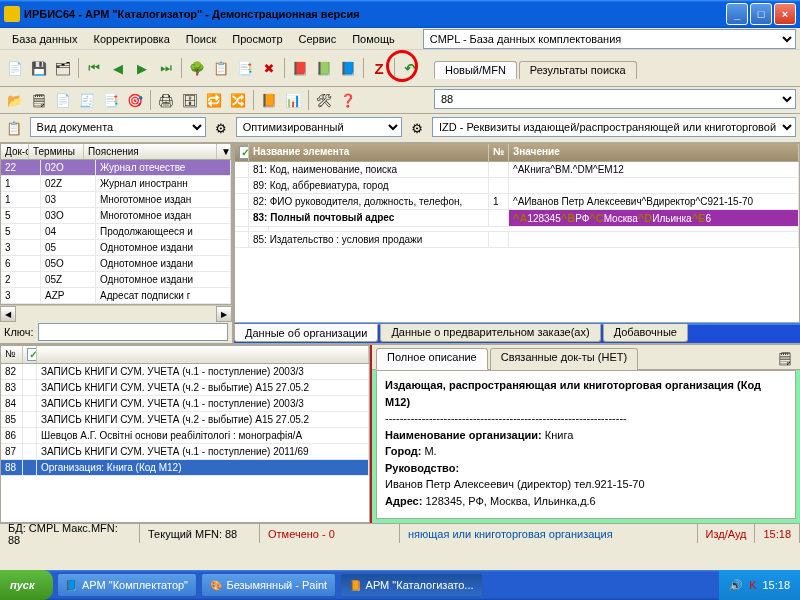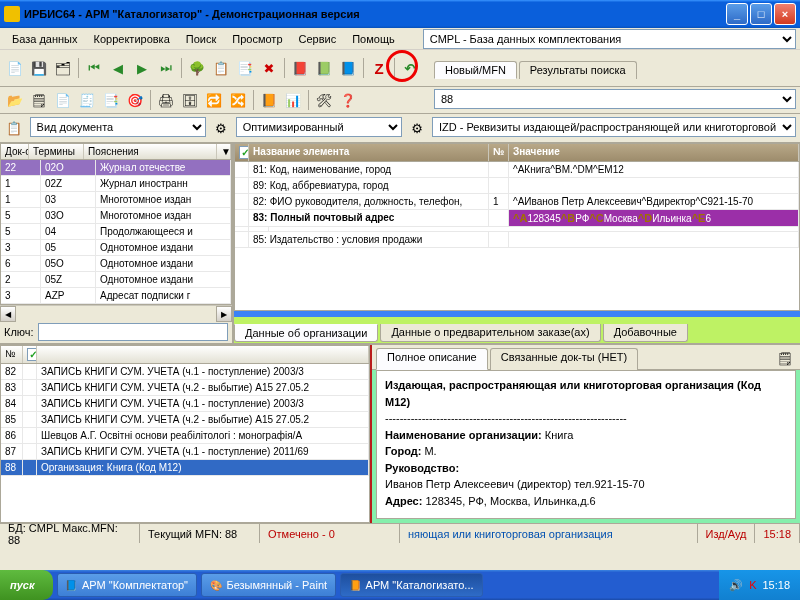--- a/index.html
+++ b/index.html
@@ -16,21 +16,21 @@
 .dbsel{flex:1;margin-left:20px}
 select,input[type=text]{background:#fff;border:1px solid #7f9db9;padding:1px 2px;font-size:11px;height:18px}
 select{height:20px}
 .toolbar{background:#ece9d8;padding:2px 4px;border-bottom:1px solid #aca899;display:flex;align-items:center;gap:2px;flex-wrap:wrap}
 .tbtn{width:22px;height:22px;border:1px solid transparent;display:flex;align-items:center;justify-content:center;font-size:13px}
 .sep{width:1px;height:20px;background:#aca899;margin:0 2px}
 .ring{position:absolute;width:32px;height:32px;border:3px solid #e00;border-radius:50%;pointer-events:none;z-index:100}
 .tabs{display:flex;border-bottom:1px solid #aca899;background:#ece9d8;padding-top:2px}
 .tab{padding:2px 10px;border:1px solid #aca899;border-bottom:none;background:#ece9d8;margin-right:2px;border-radius:3px 3px 0 0;position:relative;top:1px}
 .tab.active{background:#fcfcfe;border-bottom:1px solid #fcfcfe}
-.tabsb{display:flex;background:#bef264;padding-top:8px;border-top:6px solid #3b82f6}
+.tabsb{display:flex;background:#1d4ed8;padding-top:0;border-top:2px solid #3b82f6}
 .tabsb .tab{border-top:none;border-bottom:1px solid #aca899;border-radius:0 0 3px 3px;top:-1px}
 .tabsb .tab.active{background:#fcfcfe;border-top:1px solid #fcfcfe}
 .row{display:flex;align-items:center;gap:4px;padding:2px 4px}
 .grid{background:#fff;border:1px solid #aca899;overflow:hidden}
 .ghdr{display:flex;background:linear-gradient(#fff,#e3e1d4);border-bottom:1px solid #aca899}
 .ghdr>div{border-right:1px solid #cac7ba;padding:2px 4px;font-size:10px;overflow:hidden;white-space:nowrap}
 .grow{display:flex;border-bottom:1px solid #e8e8e8}
 .grow>div{border-right:1px solid #e8e8e8;padding:2px 4px;overflow:hidden;white-space:nowrap;font-size:10px}
 .grow.sel{background:#9370c0;color:#fff}
 .grow.selb{background:#316ac5;color:#fff}
@@ -219,21 +219,21 @@
     <div class="grid" style="flex:1">
       <div class="ghdr" style="background:linear-gradient(#b8a888,#9d8c6c)">
         <div style="width:14px"><span class="chk">✓</span></div>
         <div style="width:240px;color:#fff;font-weight:bold">Название элемента</div>
         <div style="width:20px;color:#fff;font-weight:bold">№</div>
         <div style="flex:1;color:#fff;font-weight:bold">Значение</div>
       </div>
       <div id="mg">
           <div class="grow">
             <div style="width:14px"></div>
-            <div style="width:240px;">81: Код, наименование, город</div>
+            <div style="width:240px;">81: Код, наименование, поиска</div>
             <div style="width:20px"></div>
             <div style="flex:1">^AКнига^BМ.^DM^EM12</div>
           </div>
           <div class="grow">
             <div style="width:14px"></div>
             <div style="width:240px;">89: Код, аббревиатура, город</div>
             <div style="width:20px"></div>
             <div style="flex:1"></div>
           </div>
           <div class="grow">

